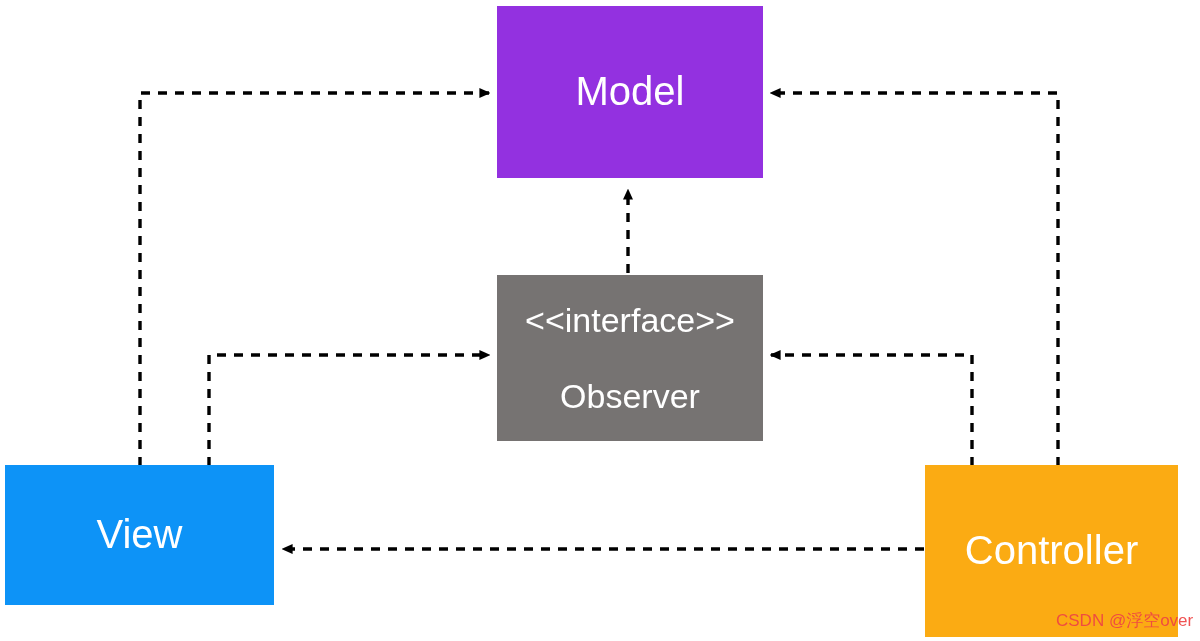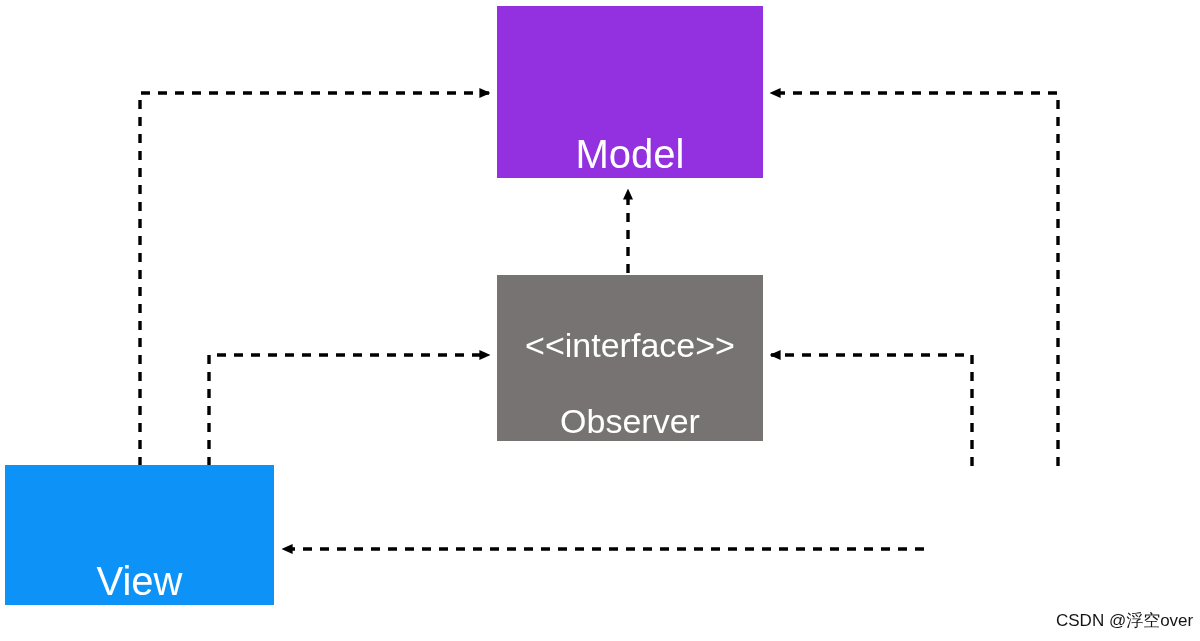--- a/index.html
+++ b/index.html
@@ -16,21 +16,21 @@
     height: 641px;
     background: #ffffff;
     overflow: hidden;
   }
   .node {
     position: absolute;
     box-sizing: border-box;
     display: flex;
     flex-direction: column;
     align-items: center;
-    justify-content: flex-end;
+    justify-content: center;
     color: #ffffff;
     text-align: center;
     line-height: 1.18;
     z-index: 3;
     user-select: none;
   }
   .node .label {
     display: block;
     white-space: nowrap;
   }
@@ -73,21 +73,21 @@
     top: 0;
     width: 1200px;
     height: 641px;
     z-index: 1;
   }
   #watermark {
     position: absolute;
     left: 1056px;
     top: 609px;
     font-size: 17px;
-    color: #000000;
+    color: #ef4444;
     opacity: 0.92;
     z-index: 5;
     white-space: nowrap;
     user-select: none;
   }
 </style>
 </head>
 <body>
 
 <div id="canvas">
@@ -118,16 +118,19 @@
 
   <div id="node-observer" class="node">
     <span class="label">&lt;&lt;interface&gt;&gt;</span>
     <span class="label">Observer</span>
   </div>
 
   <div id="node-view" class="node">
     <span class="label">View</span>
   </div>
 
+  <div id="node-controller" class="node">
+    <span class="label">Controller</span>
+  </div>
 
   <div id="watermark">CSDN @浮空over</div>
 
 </div>
 
 </body></html>

